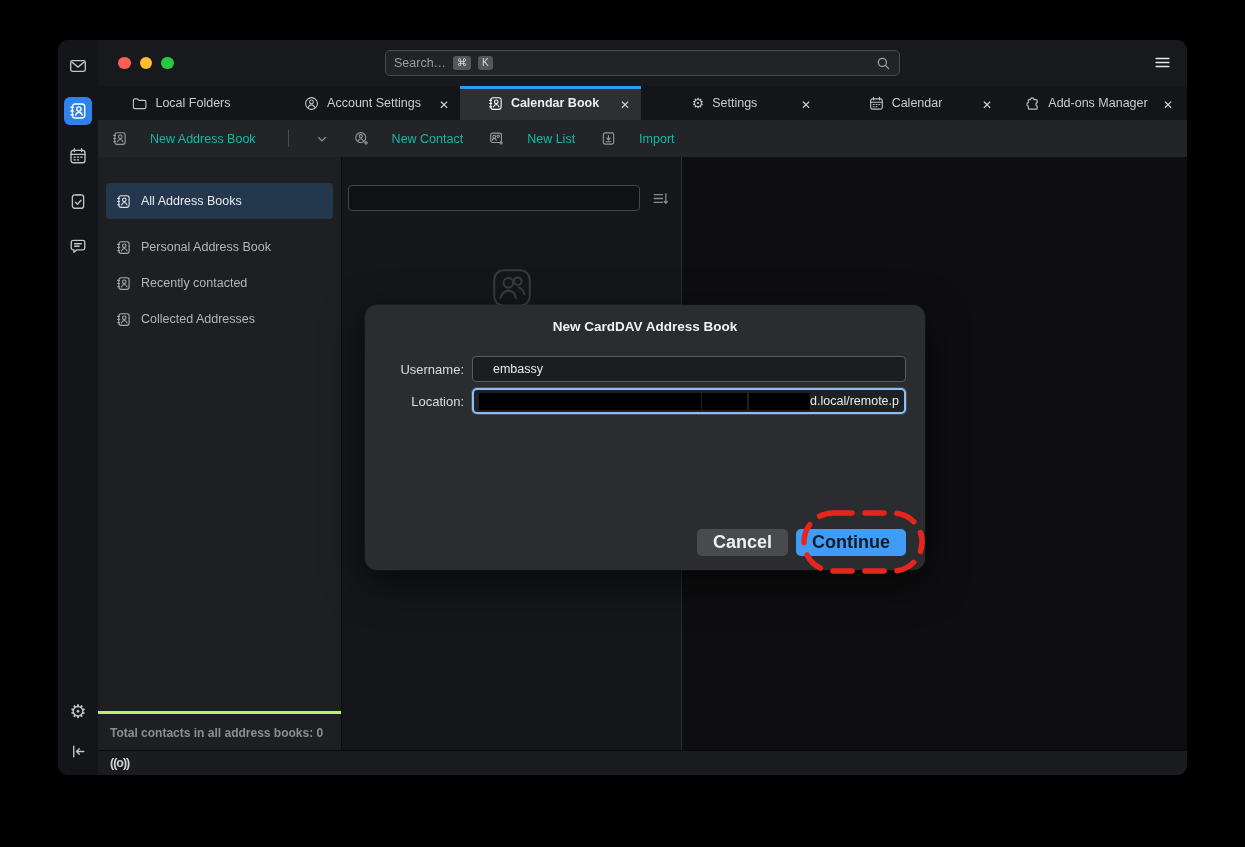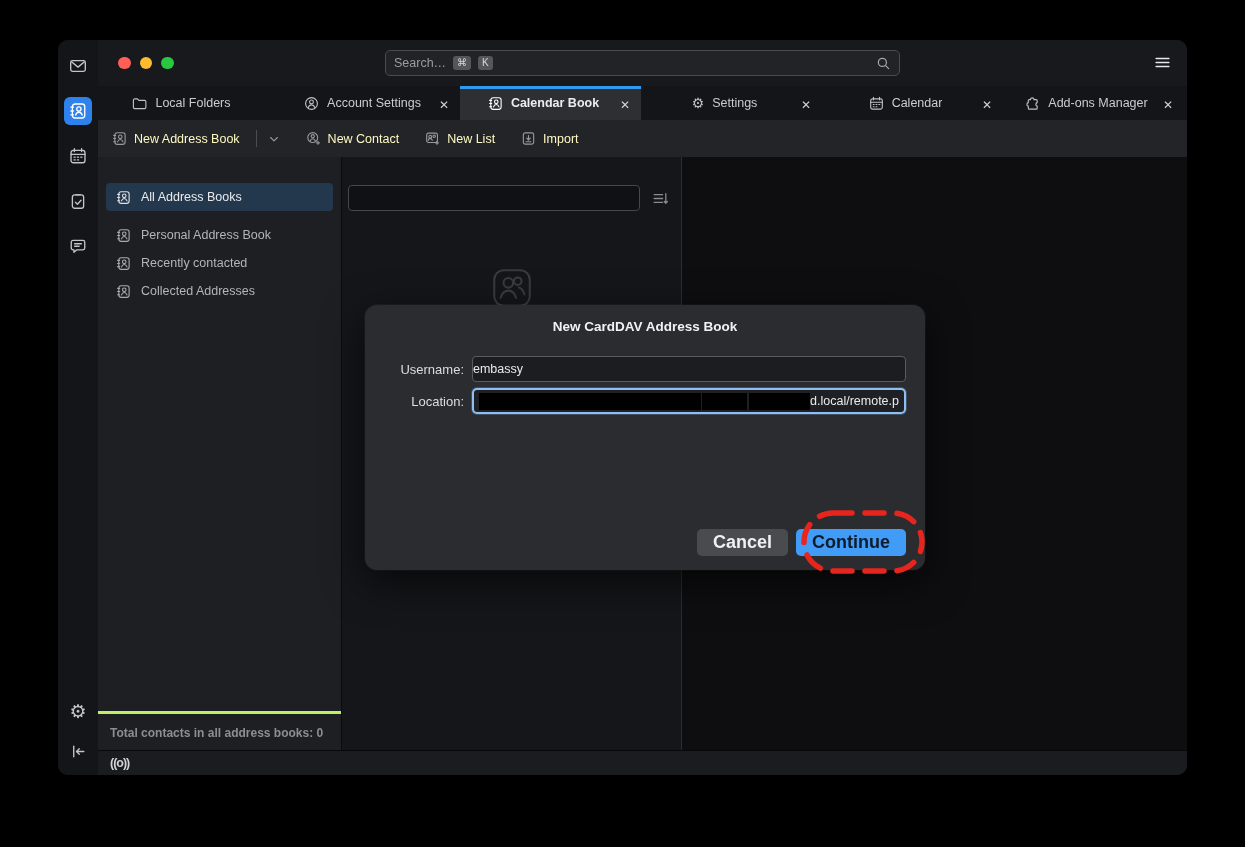--- a/index.html
+++ b/index.html
@@ -35,29 +35,29 @@
   .tab { flex:1; max-width:181px; position:relative; display:flex; align-items:center; justify-content:center;
          gap:8px; color:#cbccd0; font-size:12.5px; border-top:3px solid transparent; padding:0 24px 3px 10px; }
   .tab .ticon { display:flex; color:#c0c1c5; flex-shrink:0; }
   .tab.active { background:#2e2f33; border-top-color:#2e9bf0; color:#eceded; font-weight:700; }
   .tab.active .ticon { color:#fff; }
   .tab .close { position:absolute; right:11px; top:50%; transform:translateY(-50%); font-size:12px; color:#d2d3d6; }
   .tab .label { white-space:nowrap; overflow:hidden; text-overflow:ellipsis; }
 
   
   .toolbar { height:37px; background:#232428; display:flex; align-items:center; padding-left:14px; gap:26px; flex-shrink:0; }
-  .tb-item { display:flex; align-items:center; gap:7px; color:#fef9c3; font-size:12.5px; }
+  .tb-item { display:flex; align-items:center; gap:23px; color:#14b8a6; font-size:12.5px; }
   .tb-sep { width:1px; height:17px; background:#4c4d52; margin:0 4px 0 9px; }
   .tb-item .icn { display:flex; color:#97989c; }
 
   
   .content { flex:1; display:flex; min-height:0; }
   .sidebar { width:244px; background:#1d1f23; position:relative; flex-shrink:0; border-right:1px solid #0b0b0d; }
   .sb-list { padding-top:26px; }
-  .sb-item { height:28px; margin:0 8px; border-radius:4px; display:flex; align-items:center; gap:10px;
+  .sb-item { height:36px; margin:0 8px; border-radius:4px; display:flex; align-items:center; gap:10px;
              padding-left:10px; color:#b4b5b9; font-size:12.5px; }
   .sb-item .icn { display:flex; color:#a9aaae; }
   .sb-item.selected { background:#24384d; color:#e9eaec; }
   .sb-item.selected .icn { color:#dfe0e3; }
   .sb-item.first-gap { margin-bottom:10px; }
   .sb-footer { position:absolute; left:0; right:0; bottom:0; border-top:3px solid #bef264;
                padding:12px 12px 10px; color:#8d8e92; font-size:12px; font-weight:700; }
 
   .contactspane { width:340px; background:#141619; flex-shrink:0; position:relative; border-right:1px solid #2c2d31;
                   padding:28px 12px 0 6px; }
@@ -76,21 +76,21 @@
 
   
   .dialog { position:absolute; left:307px; top:265px; width:560px; height:265px; background:#2b2c30;
             border-radius:12px; box-shadow:0 12px 40px rgba(0,0,0,.65), 0 0 0 1px rgba(255,255,255,.04); }
   .dlg-title { text-align:center; padding-top:14px; color:#f1f2f4; font-size:13.5px; font-weight:700; }
   .dlg-row { display:flex; align-items:center; margin:0 19px; }
   .dlg-row.first { margin-top:22px; }
   .dlg-row.second { margin-top:6px; }
   .dlg-label { width:80px; text-align:right; margin-right:8px; color:#dcdde0; font-size:13px; flex-shrink:0; }
   .dlg-input { flex:1; height:26px; background:#1c1d21; border:1px solid #5a5b60; border-radius:4px;
-               color:#e8e9eb; font-size:12.5px; padding:0 0; outline:none; font-family:inherit; }
+               color:#e8e9eb; font-size:12.5px; padding:0 20px; outline:none; font-family:inherit; }
   .dlg-location { flex:1; height:26px; background:#1f2024; border:2px solid #8ebef2; border-radius:5px;
                   box-shadow:0 0 0 1px rgba(130,180,240,.25); display:flex; align-items:center; padding:0 5px; overflow:hidden; }
   .redaction { height:17px; flex:1; background:linear-gradient(90deg,#000 0 67%,#1f2024 67% 67.5%,#000 67.5% 81%,#1f2024 81% 81.6%,#000 81.6% 100%); }
   .loc-tail { color:#e9eaec; font-size:12.5px; white-space:nowrap; flex-shrink:0; }
   .dlg-buttons { position:absolute; right:19px; bottom:14px; display:flex; gap:8px; }
   .btn { height:27px; border:none; border-radius:5px; font-size:18px; font-weight:700; padding:0 16px;
          font-family:inherit; cursor:default; }
   .btn.cancel { background:#4a4b4f; color:#f0f0f2; }
   .btn.continue { background:#419cf7; color:#0e1b29; }
 

